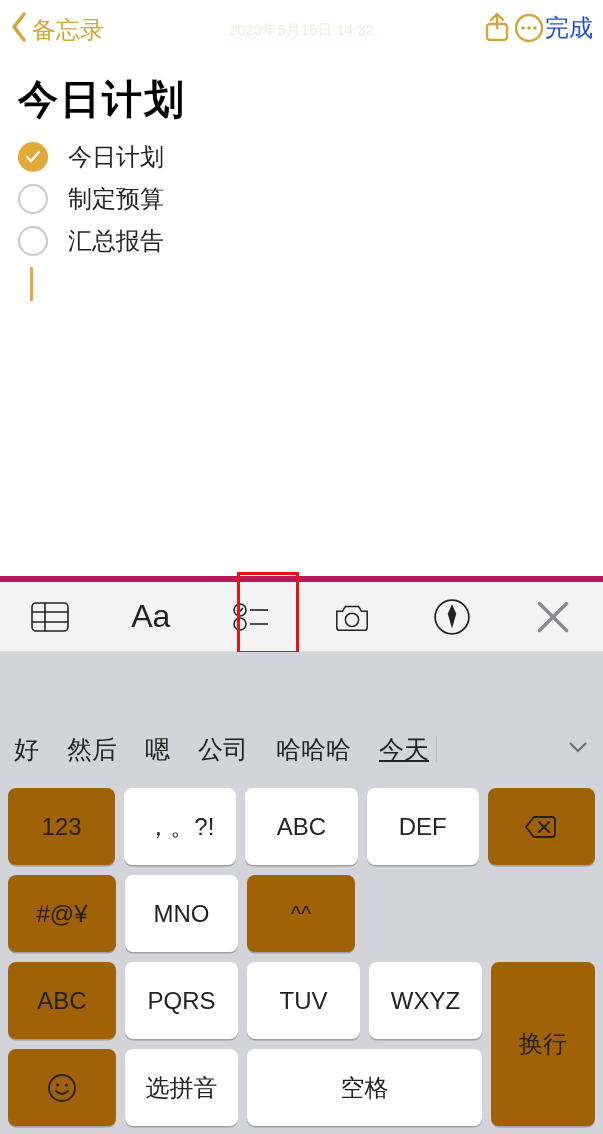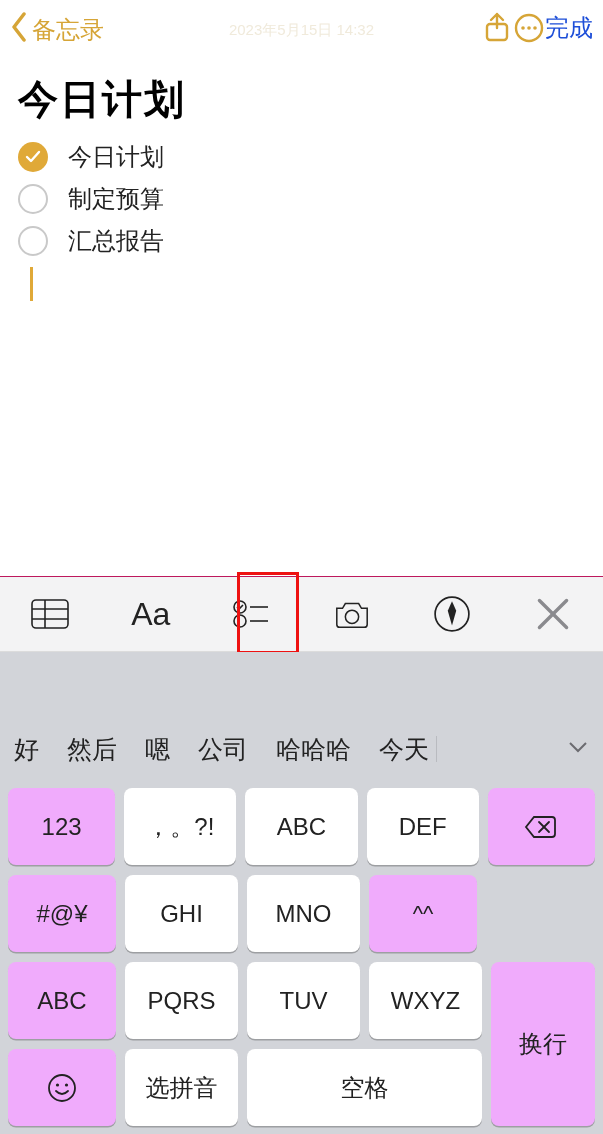--- a/index.html
+++ b/index.html
@@ -32,21 +32,21 @@
   .bubble.checked { background: #e0a938; }
   .bubble.checked svg { width: 18px; height: 18px; }
   .bubble.unchecked { border: 2px solid #c9c9c9; }
   .check-row .label { font-size: 24px; color: #222; }
   .cursor { width: 3px; height: 34px; background: #e0a938; margin-left: 12px; margin-top: 4px; }
 
   
   .fmt-bar {
     position: absolute; left: 0; right: 0; top: 576px;
     height: 76px; background: #f3f3f4;
-    border-top: 1px solid #be185d; border-bottom: 1px solid #dcdcdc;
+    border-top: 6px solid #be185d; border-bottom: 1px solid #dcdcdc;
     display: flex;
   }
   .fmt-cell { flex: 1; display: flex; align-items: center; justify-content: center; }
   .fmt-cell svg { width: 38px; height: 38px; stroke: #222; fill: none; stroke-width: 1.6; }
   .fmt-cell.aa { font-size: 32px; font-weight: 500; color:#222; }
   .fmt-cell.close { color:#8a8a8e; font-size: 28px; }
   .fmt-cell.close svg { stroke:#8a8a8e; }
   .highlight-box {
     position: absolute; border: 3px solid #e11; pointer-events: none;
     left: 237px; top: 572px; width: 62px; height: 82px;
@@ -59,37 +59,37 @@
   .keyboard {
     position: absolute; left: 0; right: 0; bottom: 0; top: 714px;
     background: #d2d4d9;
   }
   .cand-row {
     height: 70px; display: flex; align-items: center;
     padding: 0 14px; gap: 28px; background:#d2d4d9;
     font-size: 25px; color:#222;
   }
   .cand-row .cand { white-space: nowrap; }
-  .cand-row .cand.last { position:relative; }
+  .cand-row .cand.last { position:relative;text-decoration:underline; }
   .cand-row .cand.last::after {
     content:""; position:absolute; right:-8px; top:10%; height:80%; width:1px; background:#b9bbc0;
   }
   .cand-row .expand { margin-left:auto; }
   .cand-row .expand svg { width:22px; height:22px; stroke:#6b6b70; fill:none; stroke-width:2; }
 
   .key-rows { padding: 4px 8px 8px 8px; display:flex; flex-direction:column; gap:10px; }
   .key-row { display:flex; gap:9px; }
   .key {
     height: 77px; border-radius: 8px;
     display:flex; align-items:center; justify-content:center;
     font-size: 24px; color:#222;
     box-shadow: 0 1.5px 0 rgba(0,0,0,0.25);
   }
   .key-white { background:#fff; }
-  .key-grey  { background:#f0abfc; }
+  .key-grey  { background:#a16207; }
   .key-small { width: 108px; }
   .key-main  { width: 113px; }
   .key-del   { width: 108px; }
   .key-return{ width: 108px; height: 164px; display:flex; align-items:center; justify-content:center; }
   .key-space { flex:1; }
   .key-emoji svg { width:30px; height:30px; }
   .key-del svg { width:34px; height:28px; }
   .key-face { font-size:22px; }
   .rows-3-4 { display:flex; gap:9px; }
   .rows-3-4-left { flex:1; display:flex; flex-direction:column; gap:10px; }
@@ -217,21 +217,20 @@
         <svg viewBox="0 0 34 28">
           <path d="M10 4 h18 a3 3 0 0 1 3 3 v14 a3 3 0 0 1 -3 3 h-18 l-8 -10 z" fill="none" stroke="#222" stroke-width="1.8"></path>
           <line x1="15" y1="9" x2="25" y2="19" stroke="#222" stroke-width="1.8" stroke-linecap="round"></line>
           <line x1="25" y1="9" x2="15" y2="19" stroke="#222" stroke-width="1.8" stroke-linecap="round"></line>
         </svg>
       </div>
     </div>
 
     <div class="key-row">
       <div class="key key-grey key-small">#@¥</div>
-      <div class="key key-white key-main">GHI</div>
       <div class="key key-white key-main">MNO</div>
       <div class="key key-grey key-del key-face">^^</div>
     </div>
 
     <div class="rows-3-4">
       <div class="rows-3-4-left">
         <div class="key-row">
           <div class="key key-grey key-small">ABC</div>
           <div class="key key-white key-main">PQRS</div>
           <div class="key key-white key-main">TUV</div>

